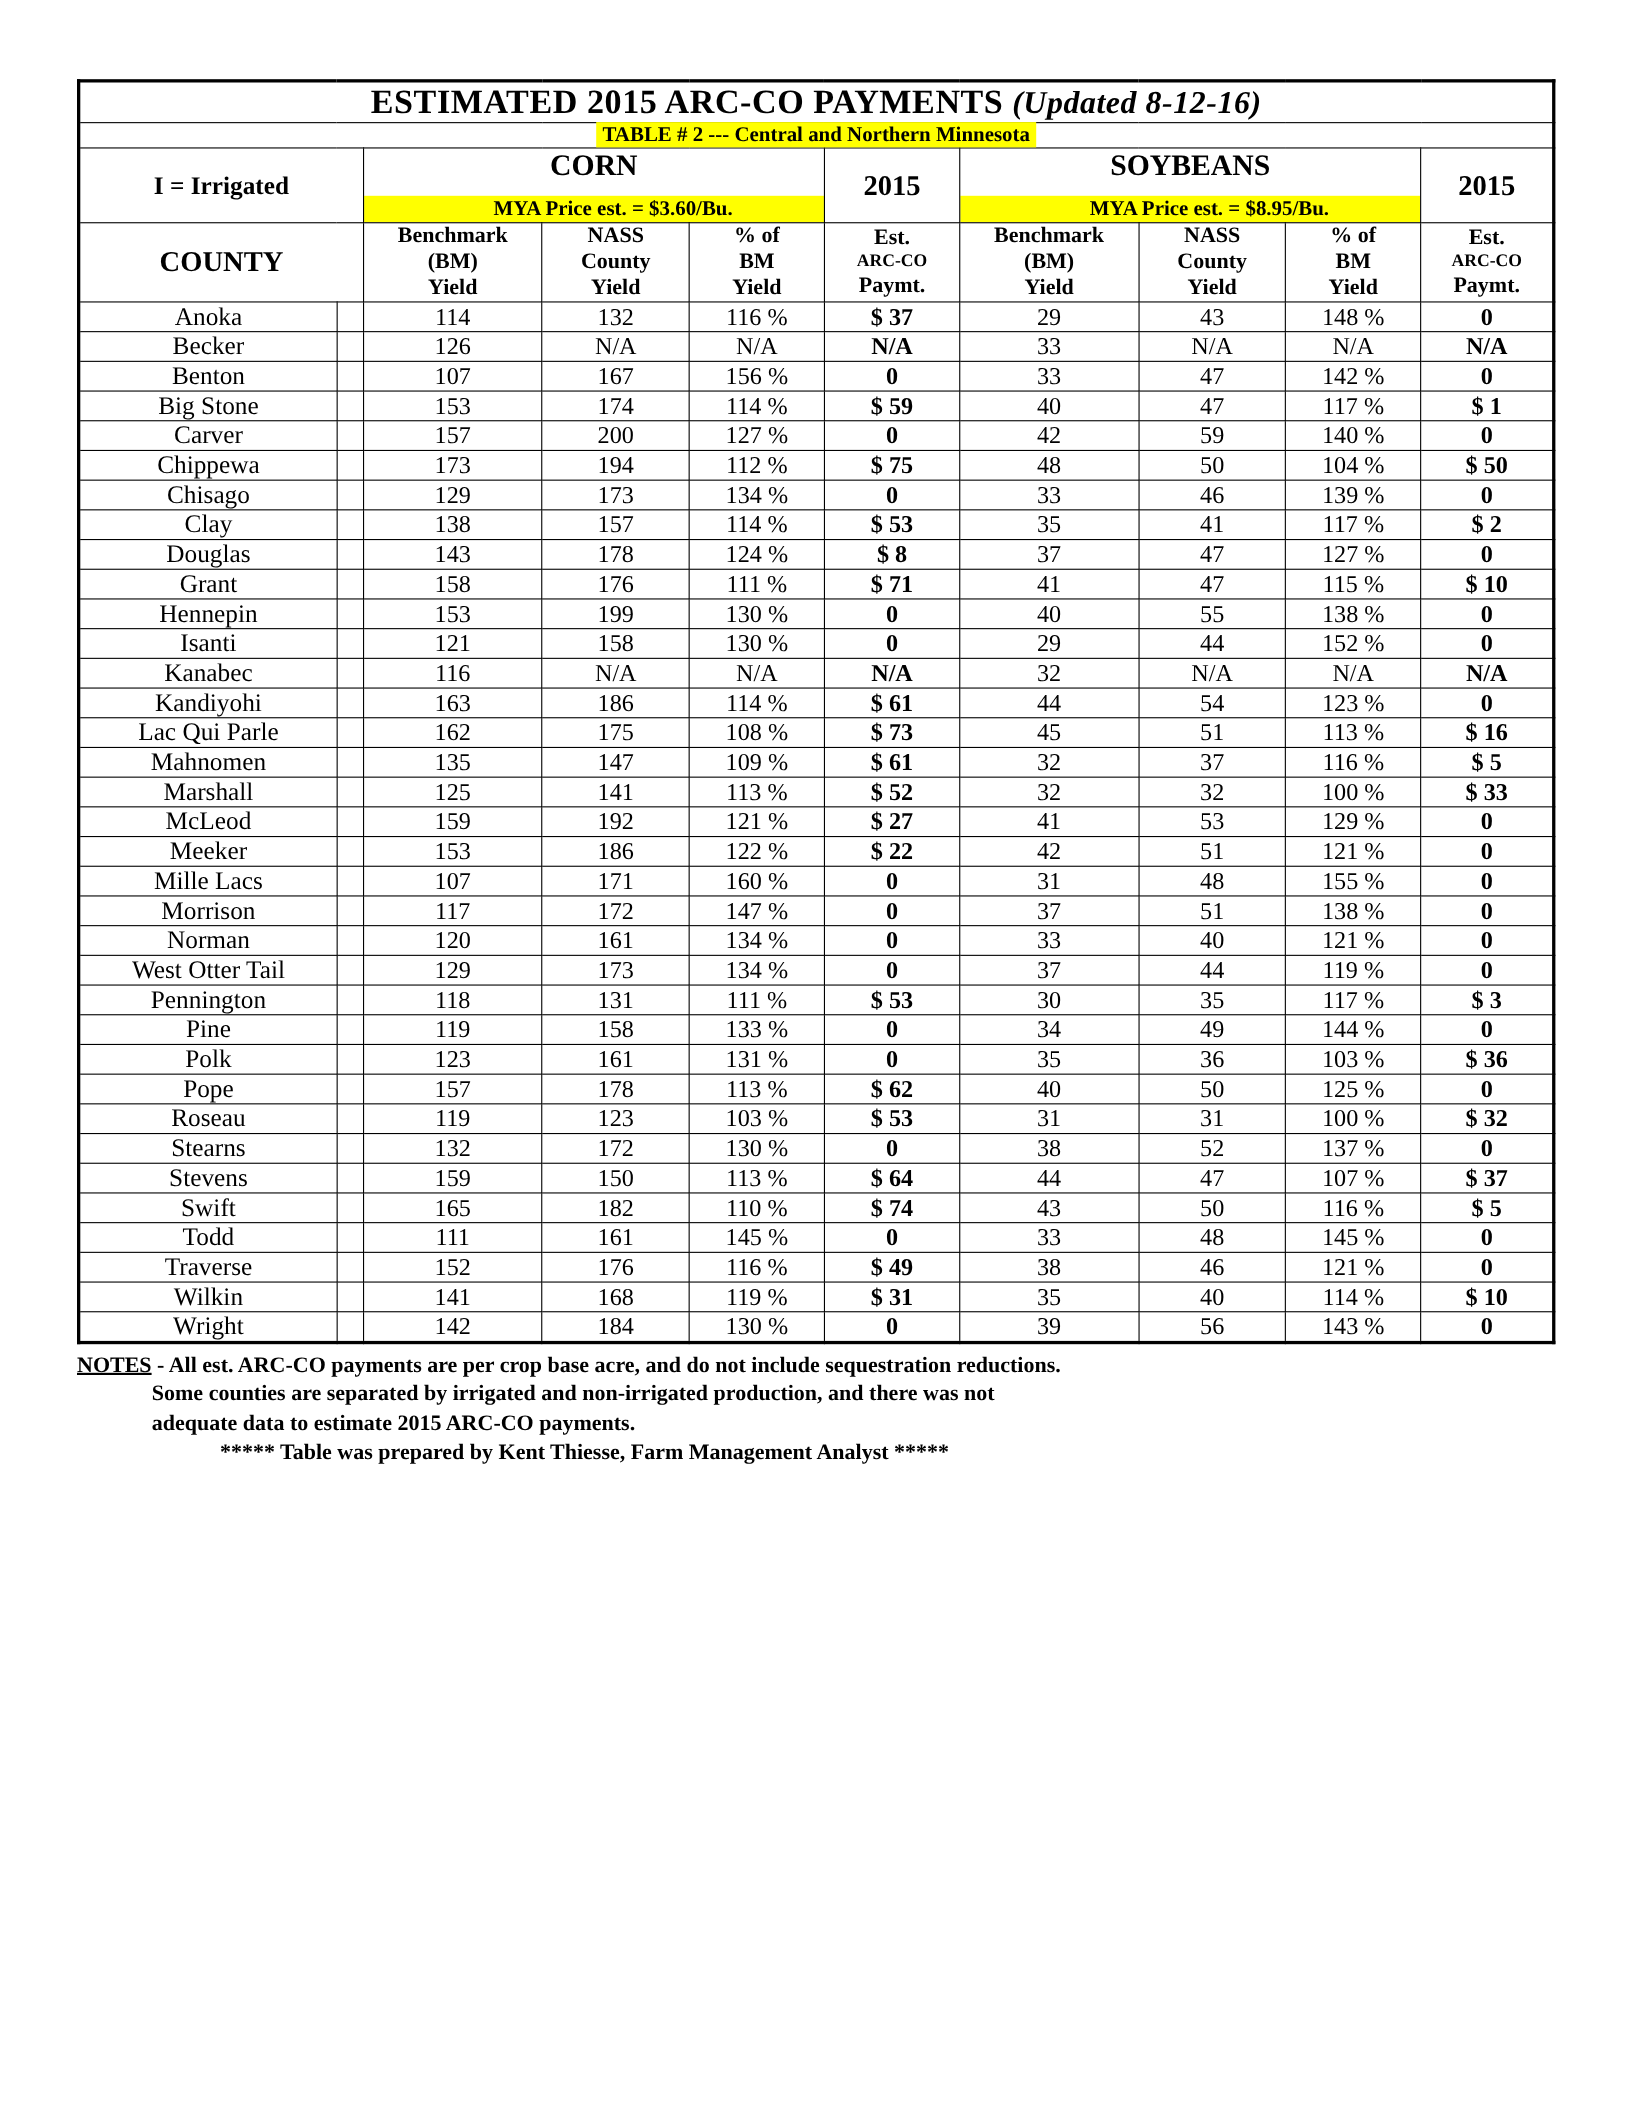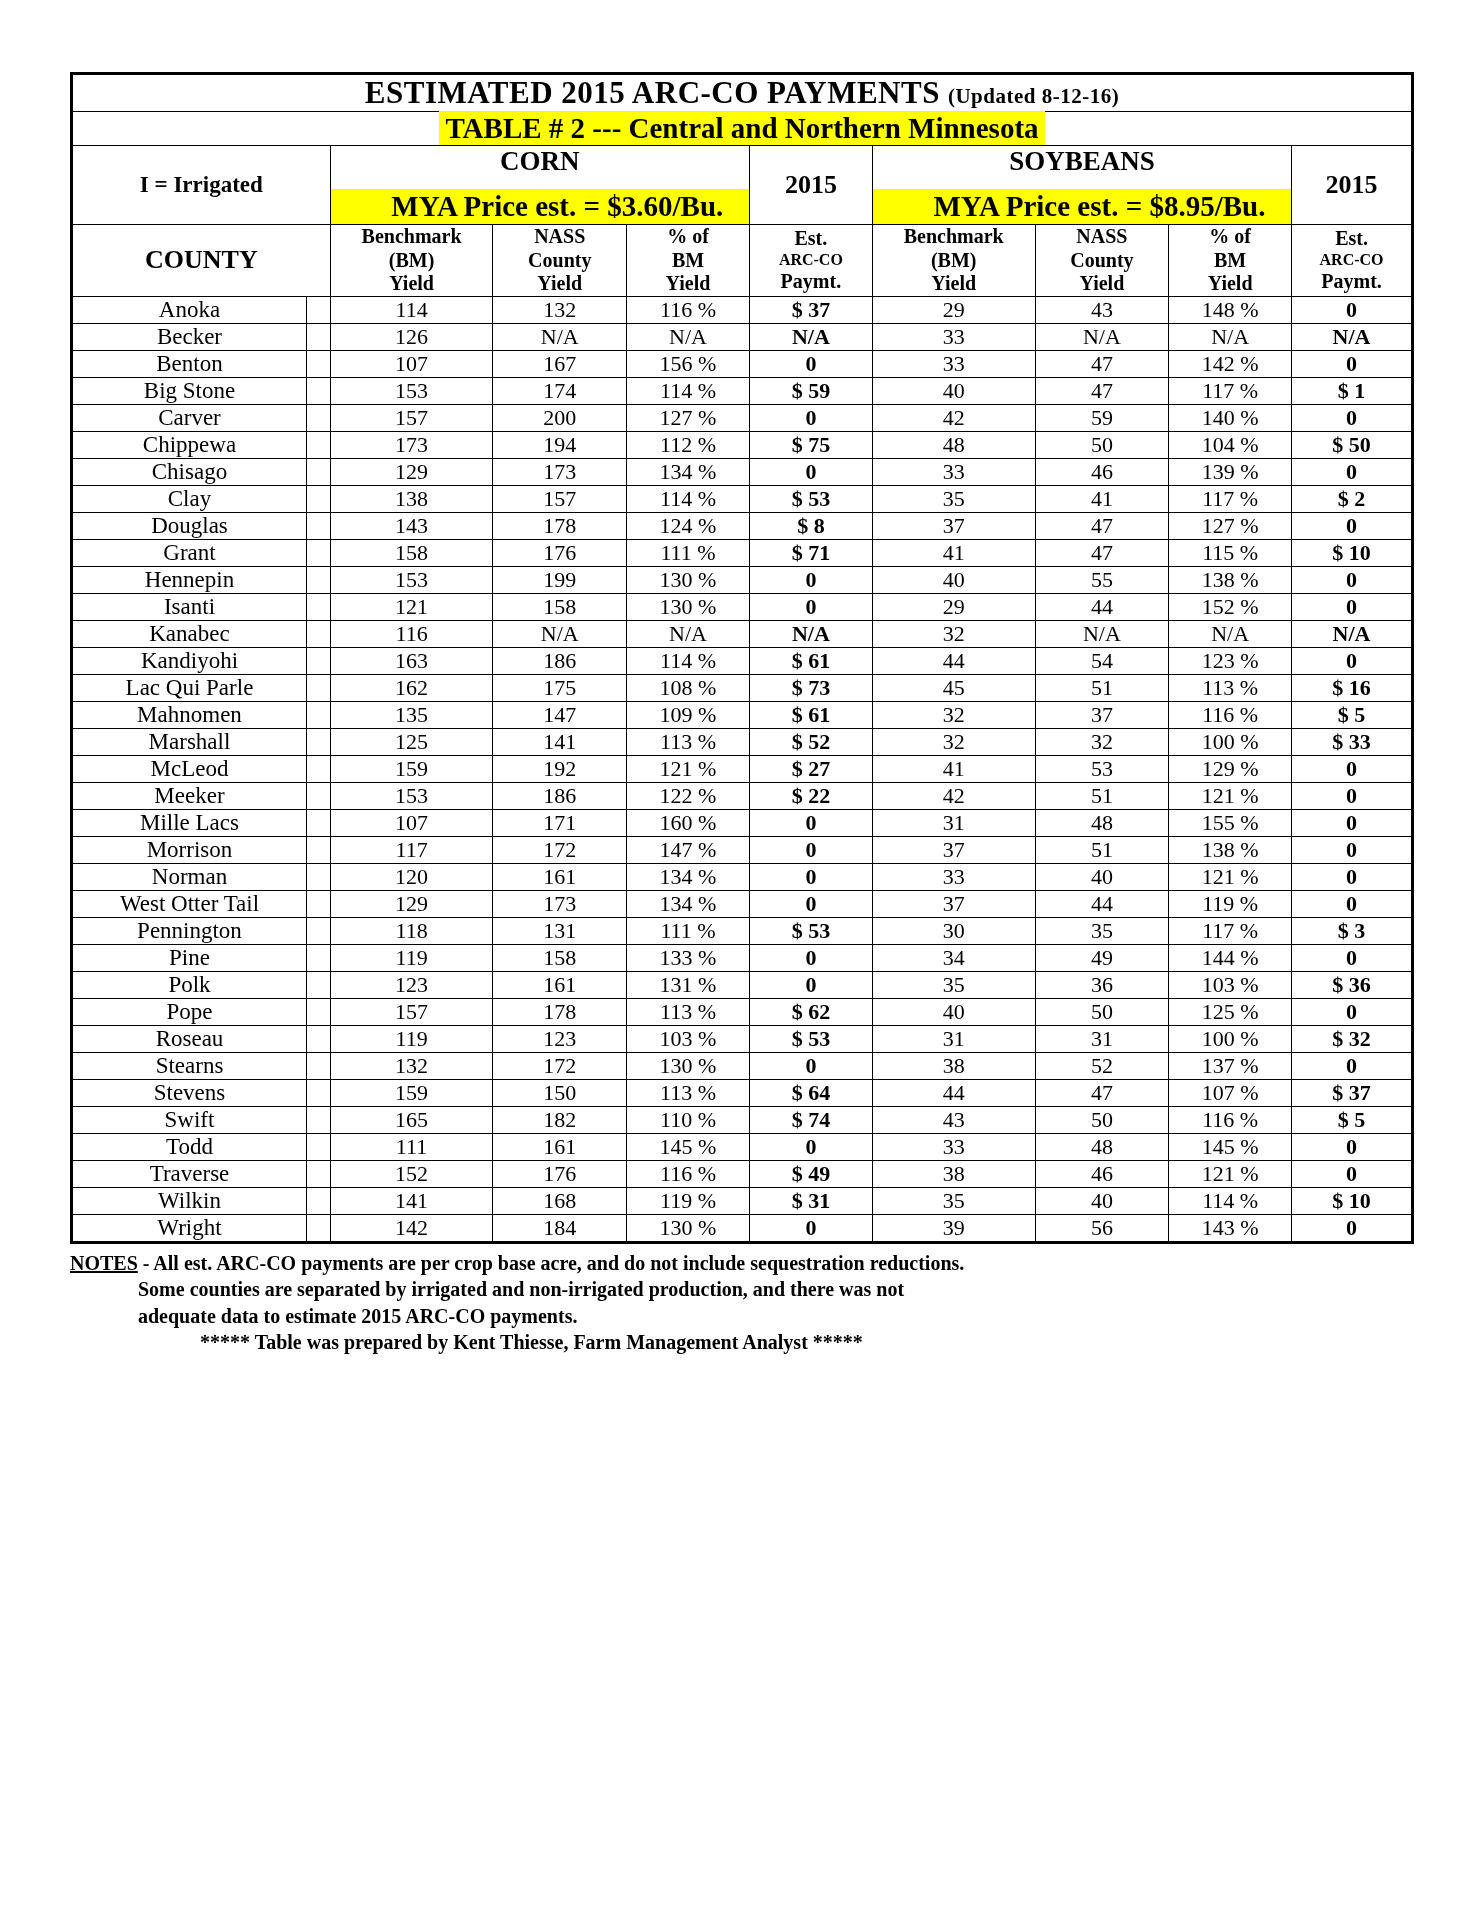--- a/index.html
+++ b/index.html
@@ -34,28 +34,28 @@
   .outer {
     border: 3px solid #000000;
   }
   .title-cell {
     font-size: 30px;
     font-weight: bold;
     padding: 10px 0 4px 0;
     letter-spacing: 0.5px;
   }
   .title-main { font-size: 31px; }
-  .title-upd { font-size: 21px; }
+  .title-upd { font-size: 29px; font-style: italic; }
   .subtitle-cell {
     padding-bottom: 8px;
   }
   .hl {
     background: #ffff00;
     font-weight: bold;
-    font-size: 29px;
+    font-size: 19px;
     padding: 1px 6px;
   }
   .grp-head {
     font-size: 27px;
     font-weight: bold;
     padding: 6px 0 4px 0;
   }
   .grp-sub {
     display: block;
     margin-top: 12px;

